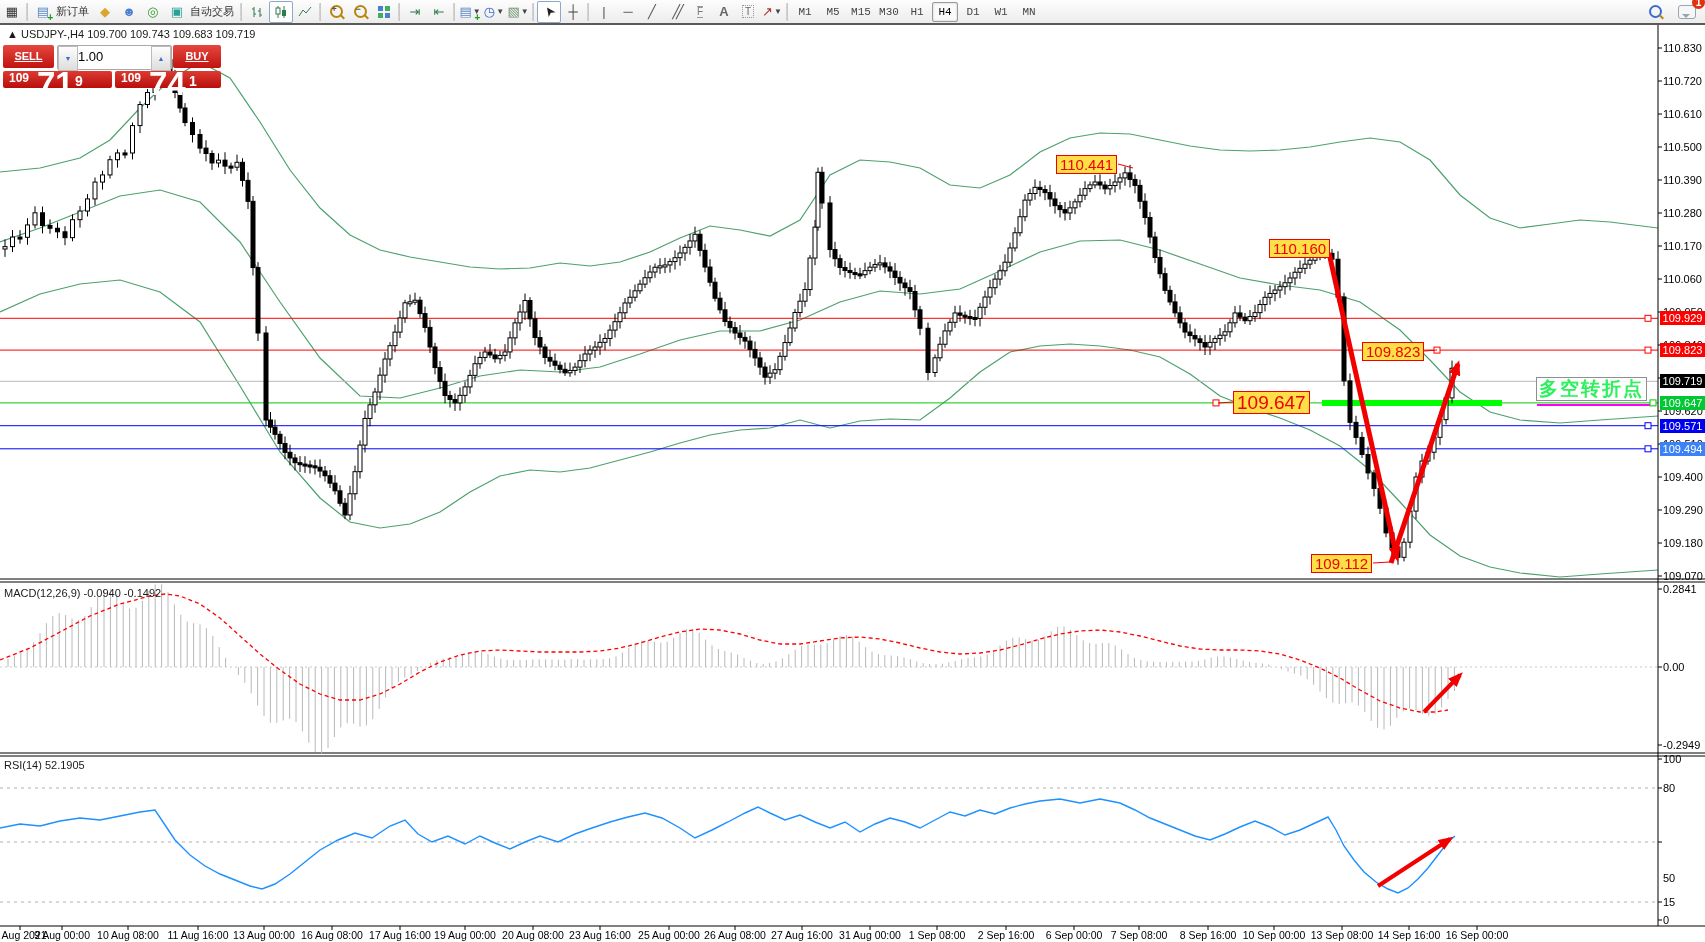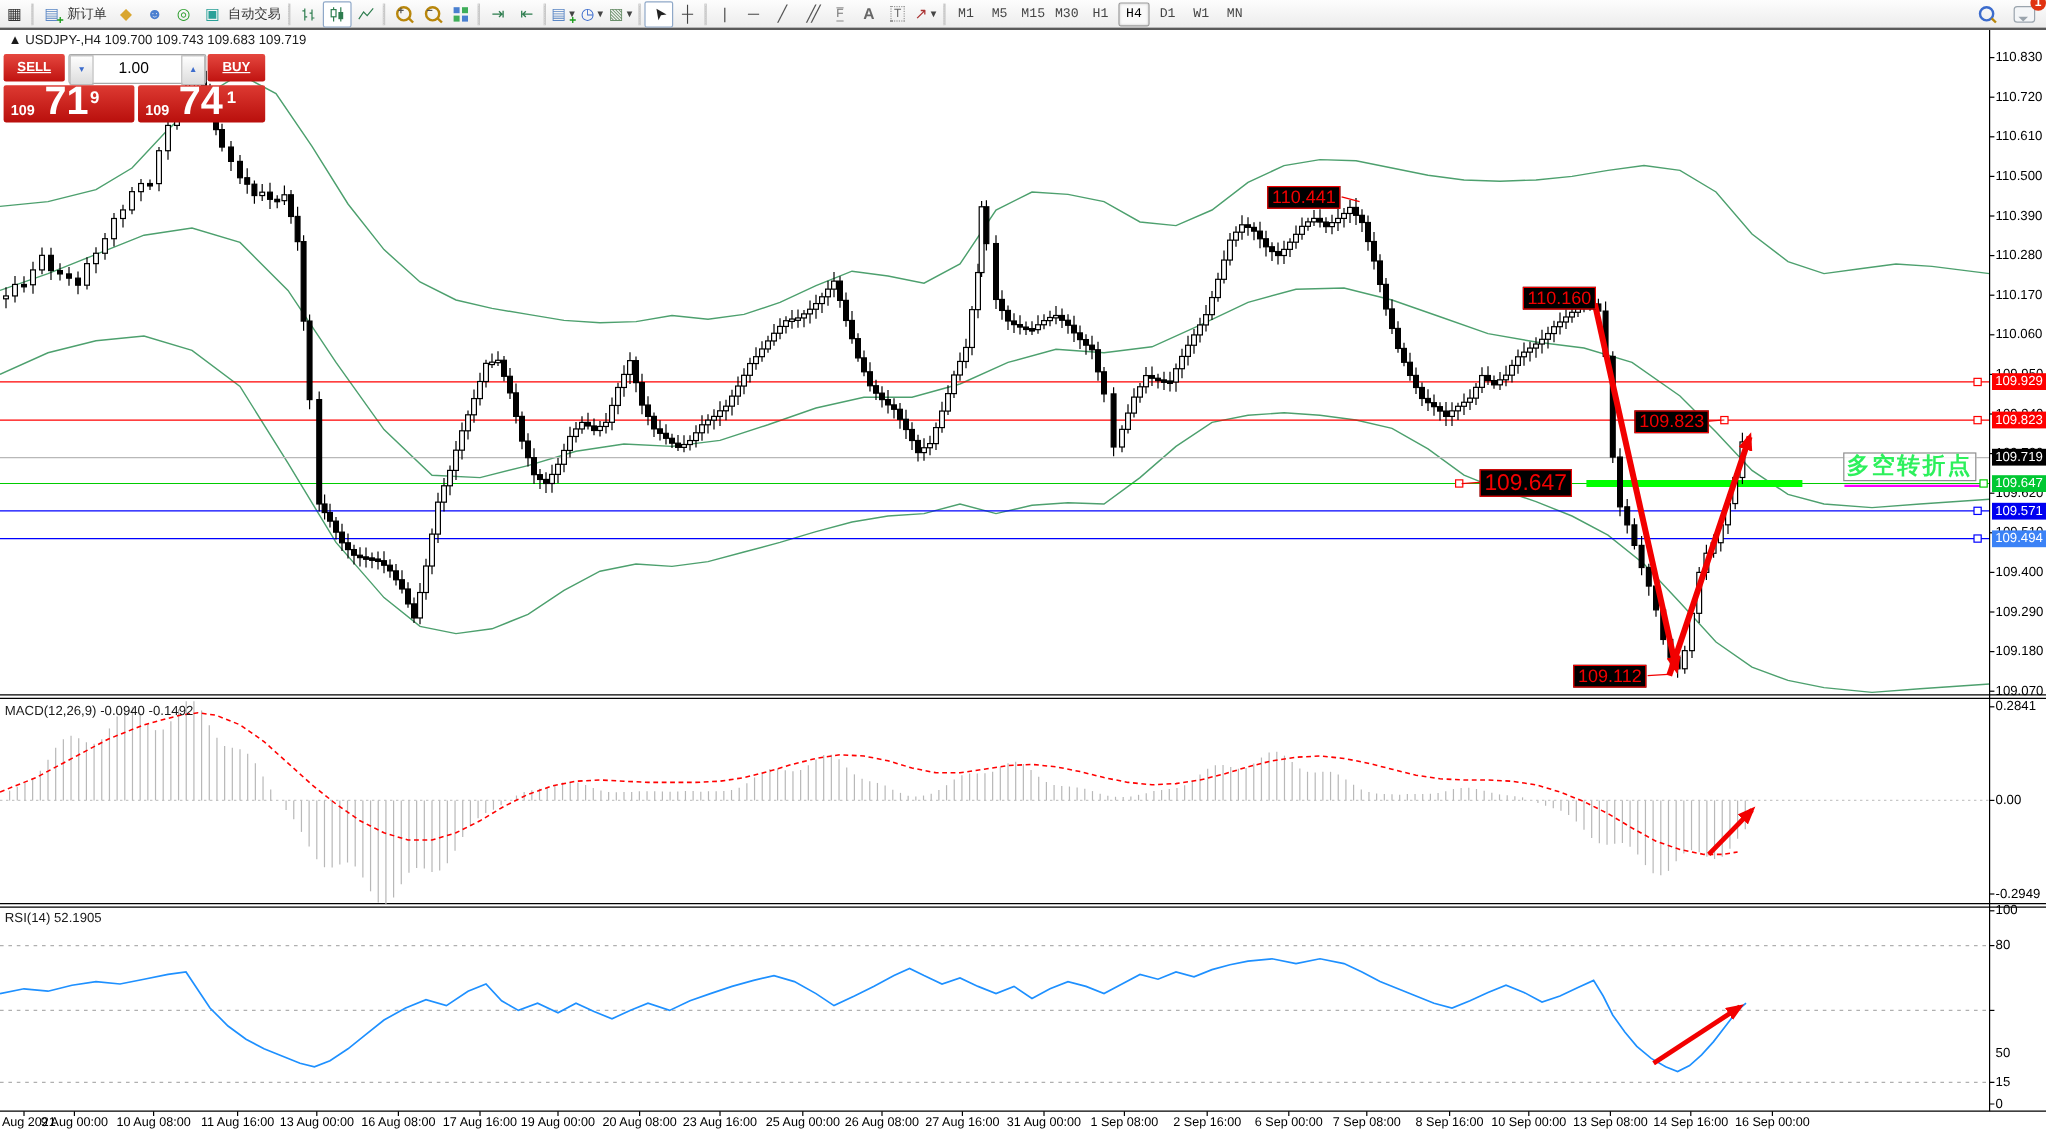--- a/index.html
+++ b/index.html
@@ -29,36 +29,36 @@
   .fibo{font-size:10px;color:#777;border-top:1px dashed #999;border-bottom:1px dashed #999;line-height:10px;}
   .tbox{font-size:10px;color:#666;border:1px dotted #999;padding:0 2px;line-height:11px;}
   
   #overlay{position:absolute;left:0;top:0;width:1705px;height:942px;z-index:2;pointer-events:none;}
   #overlay *{pointer-events:auto;}
   #symhdr{position:absolute;left:7px;top:28px;font-size:11px;color:#1a1a1a;white-space:nowrap;}
   .tick{position:absolute;left:1663px;font-size:11px;color:#000;white-space:nowrap;}
   .ilvl{position:absolute;left:1663px;font-size:11px;color:#000;}
   .badge{position:absolute;left:1660px;width:45px;height:14px;font-size:11px;line-height:14px;
     text-align:center;color:#fff;}
-  .callout{position:absolute;border:1px solid #f20000;color:#f20000;background:#000000;
+  .callout{position:absolute;border:1px solid #f20000;color:#f20000;background:#fde047;
     font-size:15px;line-height:17px;padding:0 3px;white-space:nowrap;}
   .callout.big{font-size:19px;line-height:21px;}
   #noteBox{position:absolute;border:1px solid #8e8e8e;color:#2df05c;background:rgba(255,255,255,.85);
     font-size:19px;line-height:22px;letter-spacing:2px;padding:0 2px;font-weight:bold;white-space:nowrap;}
   .indlabel{position:absolute;font-size:11px;color:#1a1a1a;}
   .tlab{position:absolute;font-size:10.5px;color:#000;white-space:nowrap;transform:translateX(-50%);}
   
   #tpanel{position:absolute;left:3px;top:45px;width:218px;z-index:4;}
   .tpbtn{position:absolute;height:23px;background:linear-gradient(#e5473f,#c01310);color:#fff;
     font-size:11px;font-weight:bold;text-align:center;line-height:23px;border-radius:2px;text-decoration:underline;}
   #volbox{position:absolute;left:54px;top:0;width:113px;height:23px;background:#fff;border:1px solid #a9a9a9;border-radius:2px;display:flex;}
   .spin{width:18px;height:100%;background:linear-gradient(#fefefe,#dcdcdc);border:1px solid #bbb;
     font-size:7px;color:#3c6ccd;display:flex;align-items:center;justify-content:center;}
-  #volval{flex:1;text-align:center;font-size:13px;line-height:21px;padding-right:6px;color:#000;}
-  .pxbox{position:absolute;top:26px;height:31px;background:linear-gradient(#dd3a32,#b90f0c);color:#fff;border-radius:2px;}
+  #volval{flex:1;text-align:left;font-size:13px;line-height:21px;padding-right:6px;color:#000;}
+  .pxbox{position:absolute;top:26px;height:17px;background:linear-gradient(#dd3a32,#b90f0c);color:#fff;border-radius:2px;}
   .pxsmall{position:absolute;left:6px;bottom:3px;font-size:12px;font-weight:bold;}
   .pxbig{position:absolute;left:34px;top:-6px;font-size:33px;font-weight:bold;}
   .pxsup{position:absolute;font-size:14px;font-weight:bold;top:2px;}
 </style>
 </head>
 <body>
 <div id="app">
 
 <svg id="svg" width="1705" height="942" style="position:absolute;left:0;top:0;z-index:1;">
   <defs>

